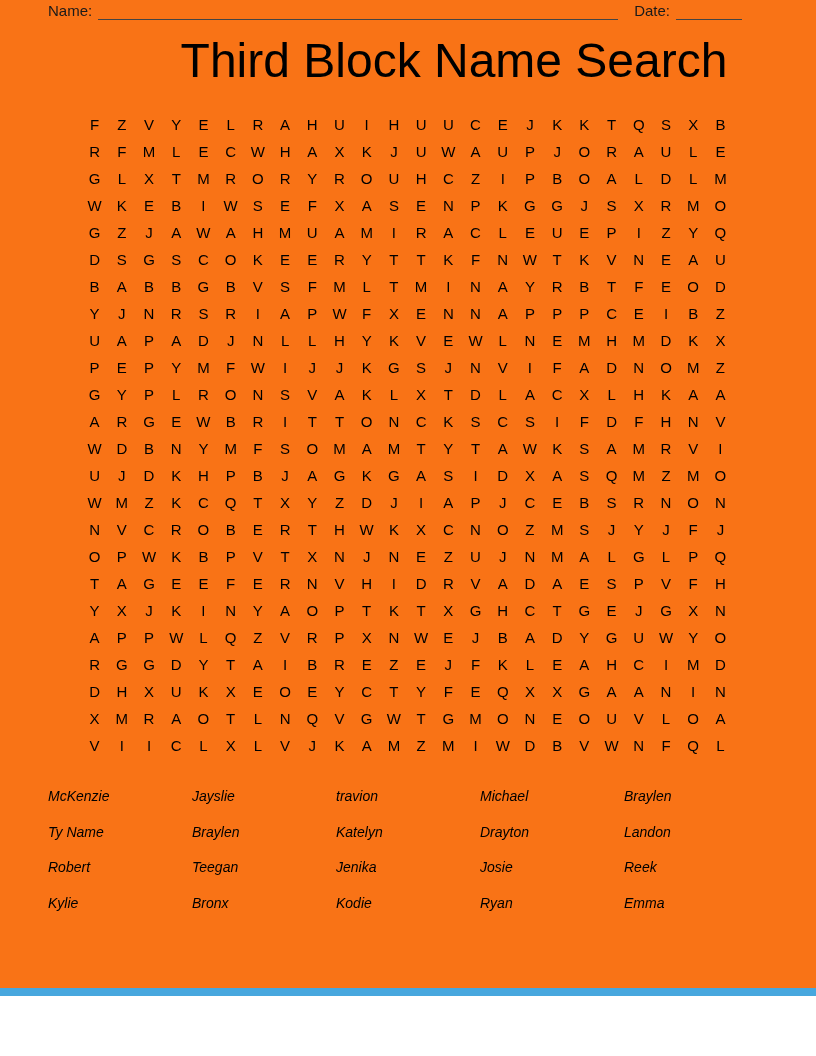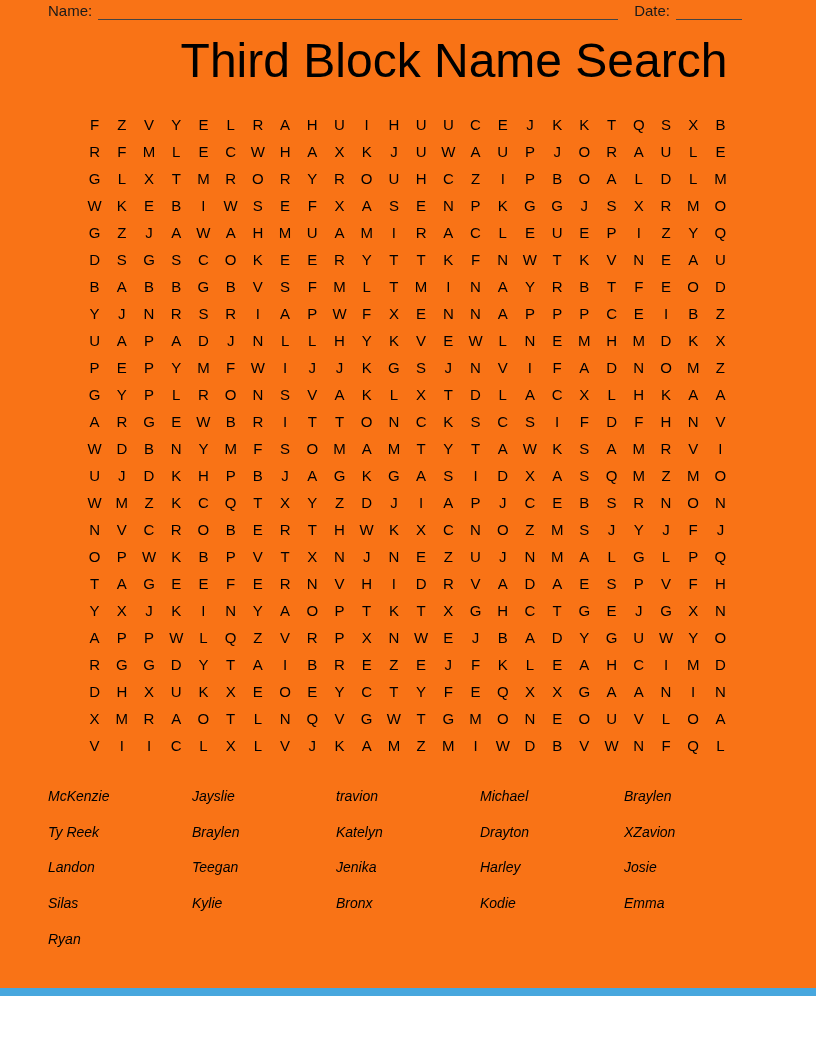--- a/index.html
+++ b/index.html
@@ -683,33 +683,32 @@
       <span>Q</span>
       <span>L</span>
     </div>
 
   <div class="word-list">
       <div>McKenzie</div>
       <div>Jayslie</div>
       <div>travion</div>
       <div>Michael</div>
       <div>Braylen</div>
-      <div>Ty Reek</div>
+      <div>Ty Name</div>
       <div>Braylen</div>
       <div>Katelyn</div>
       <div>Drayton</div>
-      <div>XZavion</div>
       <div>Landon</div>
+      <div>Robert</div>
       <div>Teegan</div>
       <div>Jenika</div>
-      <div>Harley</div>
       <div>Josie</div>
-      <div>Silas</div>
+      <div>Reek</div>
       <div>Kylie</div>
       <div>Bronx</div>
       <div>Kodie</div>
+      <div>Ryan</div>
       <div>Emma</div>
-      <div>Ryan</div>
     </div>
 
   <div class="footer-bar" style="background: rgb(71, 167, 222);"></div>
 
 </div>
 
 </body></html>

